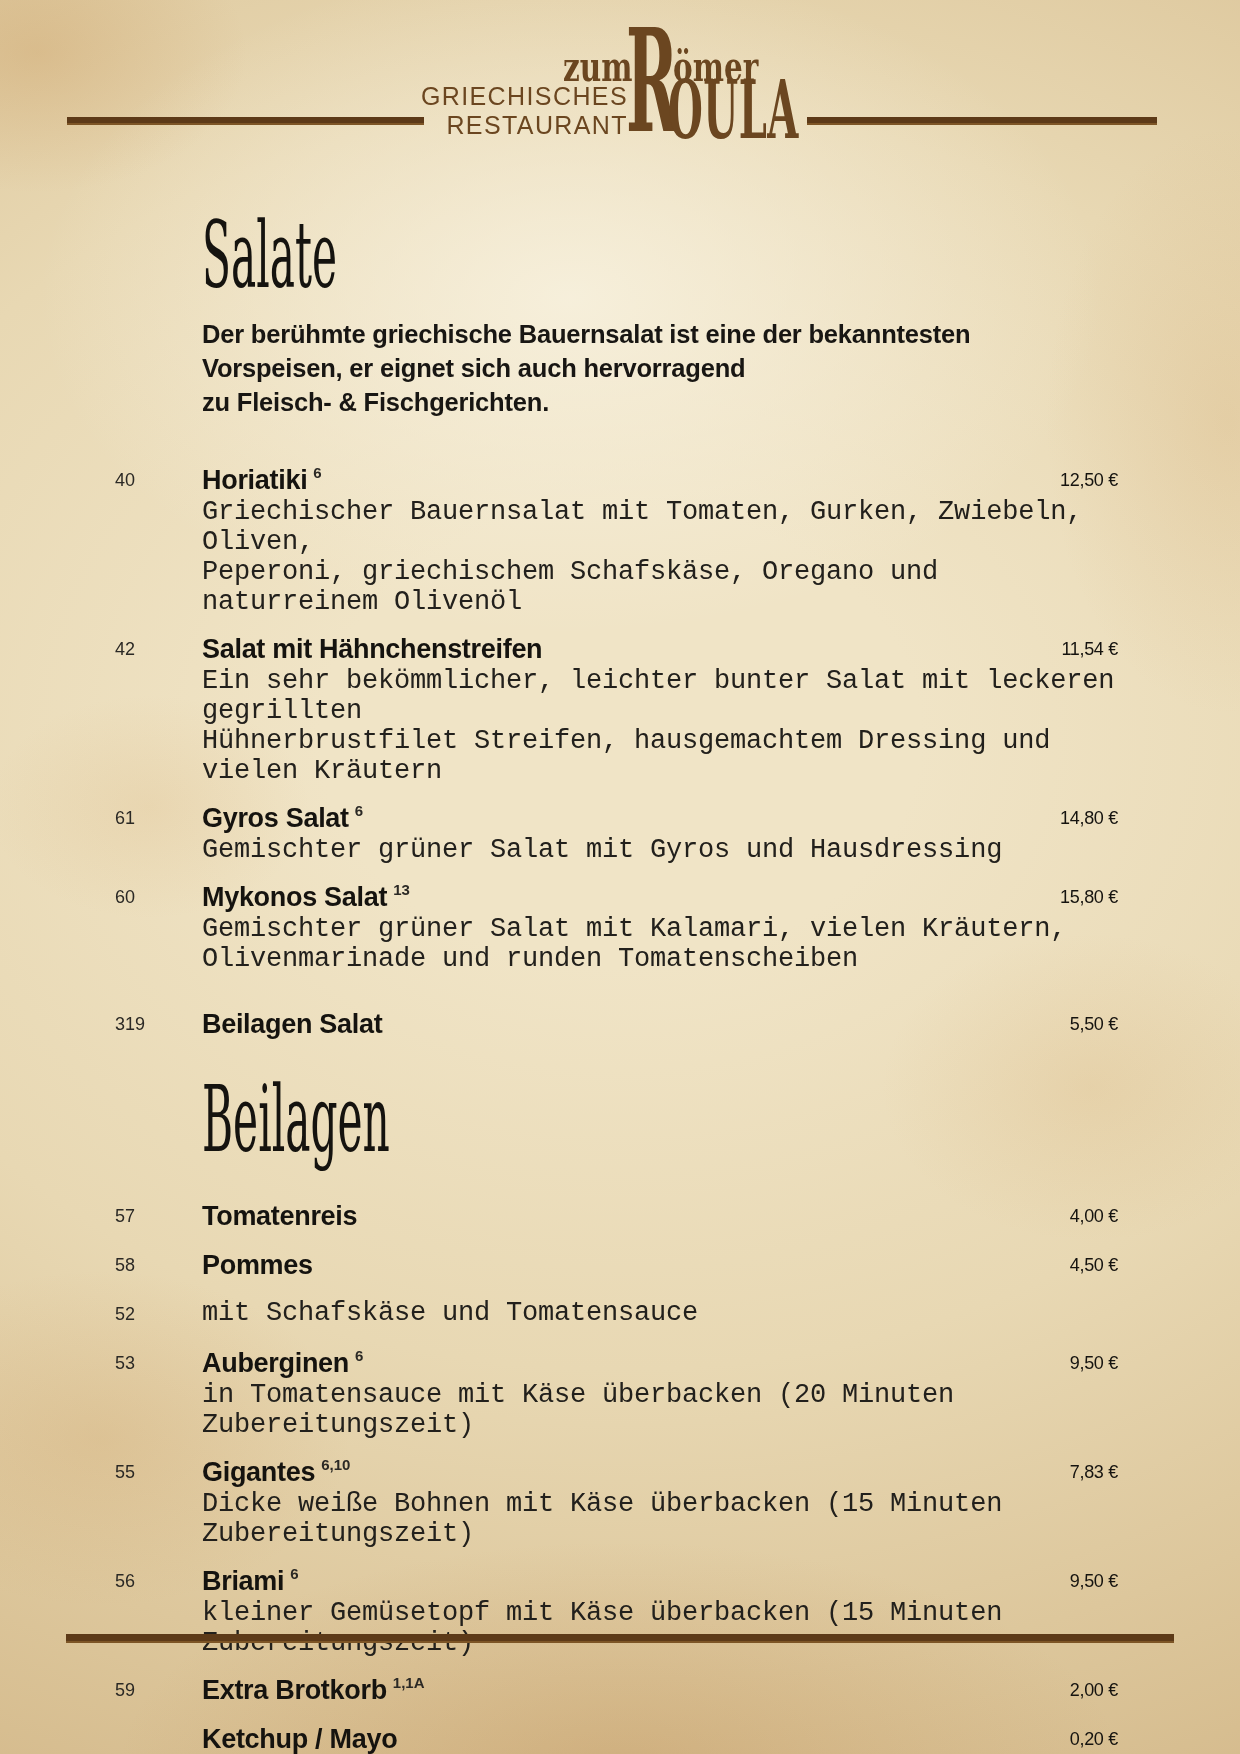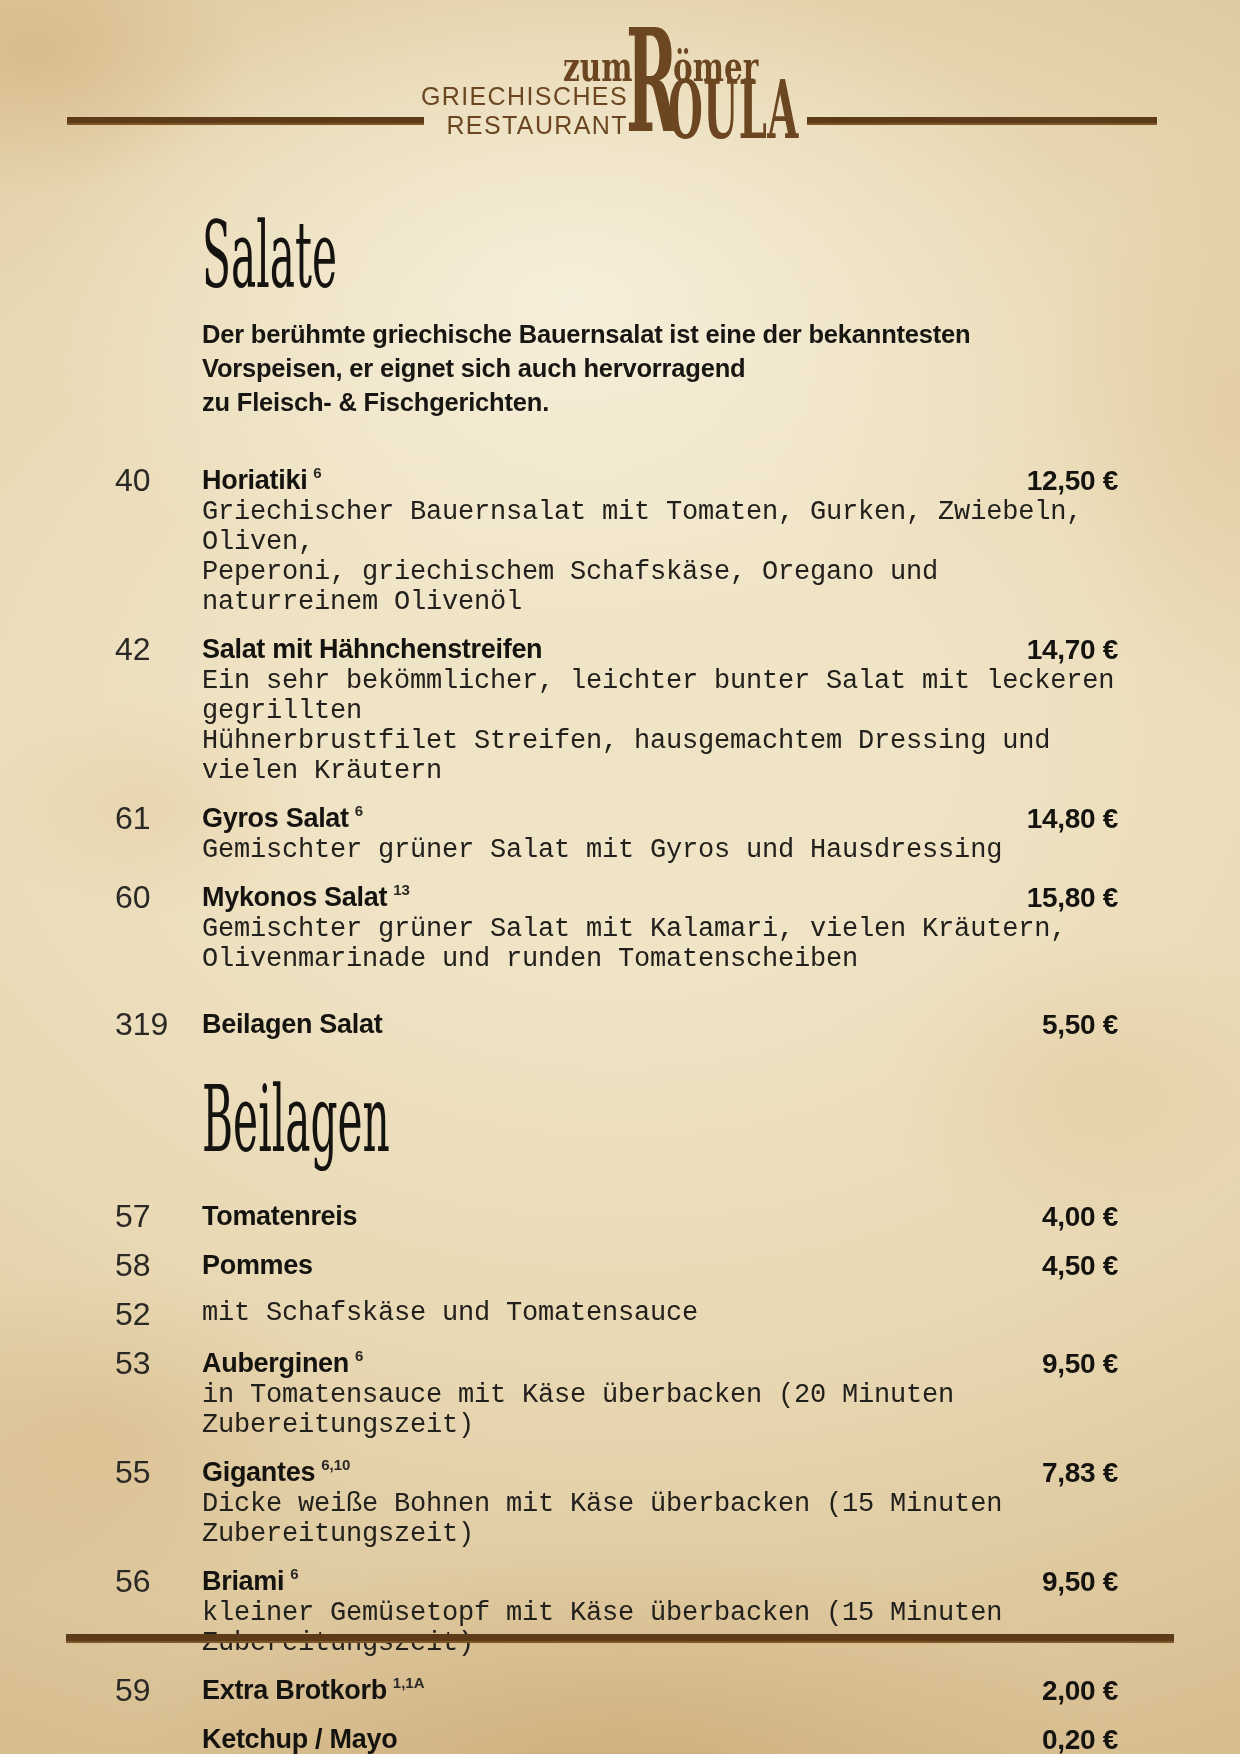--- a/index.html
+++ b/index.html
@@ -58,27 +58,27 @@
   .sec-title-wrap.second{margin-top:42px;}
   .intro{
     margin-left:87px;margin-top:18px;margin-bottom:45px;
     font-weight:700;font-size:25.5px;line-height:34px;
     white-space:pre-line;color:#181613;letter-spacing:-0.2px;
   }
   .items{margin-top:28px;}
   .items.tight{margin-top:37px;}
   .item{display:flex;margin-bottom:16px;}
   .item.gap-before{margin-top:34px;}
-  .num{width:87px;font-size:32px;line-height:33px;color:#2b2925;flex:0 0 87px;}
+  .num{width:87px;font-size:18px;line-height:33px;color:#2b2925;flex:0 0 87px;}
   .ibody{flex:1;min-width:0;}
   .nameline{display:flex;align-items:flex-start;line-height:33px;}
   .nm{font-weight:700;font-size:27px;letter-spacing:-0.3px;color:#15130f;white-space:nowrap;}
   .sup{font-size:15px;line-height:15px;margin:1px 0 0 6px;font-weight:600;color:#2b2925;}
   .fill{flex:1;}
-  .price{font-weight:700;font-size:28px;letter-spacing:-0.3px;color:#15130f;white-space:nowrap;}
+  .price{font-weight:400;font-size:18px;letter-spacing:-0.3px;color:#15130f;white-space:nowrap;}
   .desc{
     font-size:27px;line-height:30px;letter-spacing:-0.2px;
     color:#22201c;white-space:pre-line;font-family:Liberation Mono, monospace;
   }
 </style>
 </head>
 <body>
 
 <div class="page">
 
@@ -123,21 +123,21 @@
           </div>
         </div>
 
         <div class="item">
           <div class="num">42</div>
           <div class="ibody">
             <div class="nameline">
               <span class="nm">Salat mit Hähnchenstreifen</span>
               <span class="sup"></span>
               <span class="fill"></span>
-              <span class="price">14,70 €</span>
+              <span class="price">11,54 €</span>
             </div>
             <div class="desc">Ein sehr bekömmlicher, leichter bunter Salat mit leckeren gegrillten
 Hühnerbrustfilet Streifen, hausgemachtem Dressing und vielen Kräutern</div>
           </div>
         </div>
 
         <div class="item">
           <div class="num">61</div>
           <div class="ibody">
             <div class="nameline">

